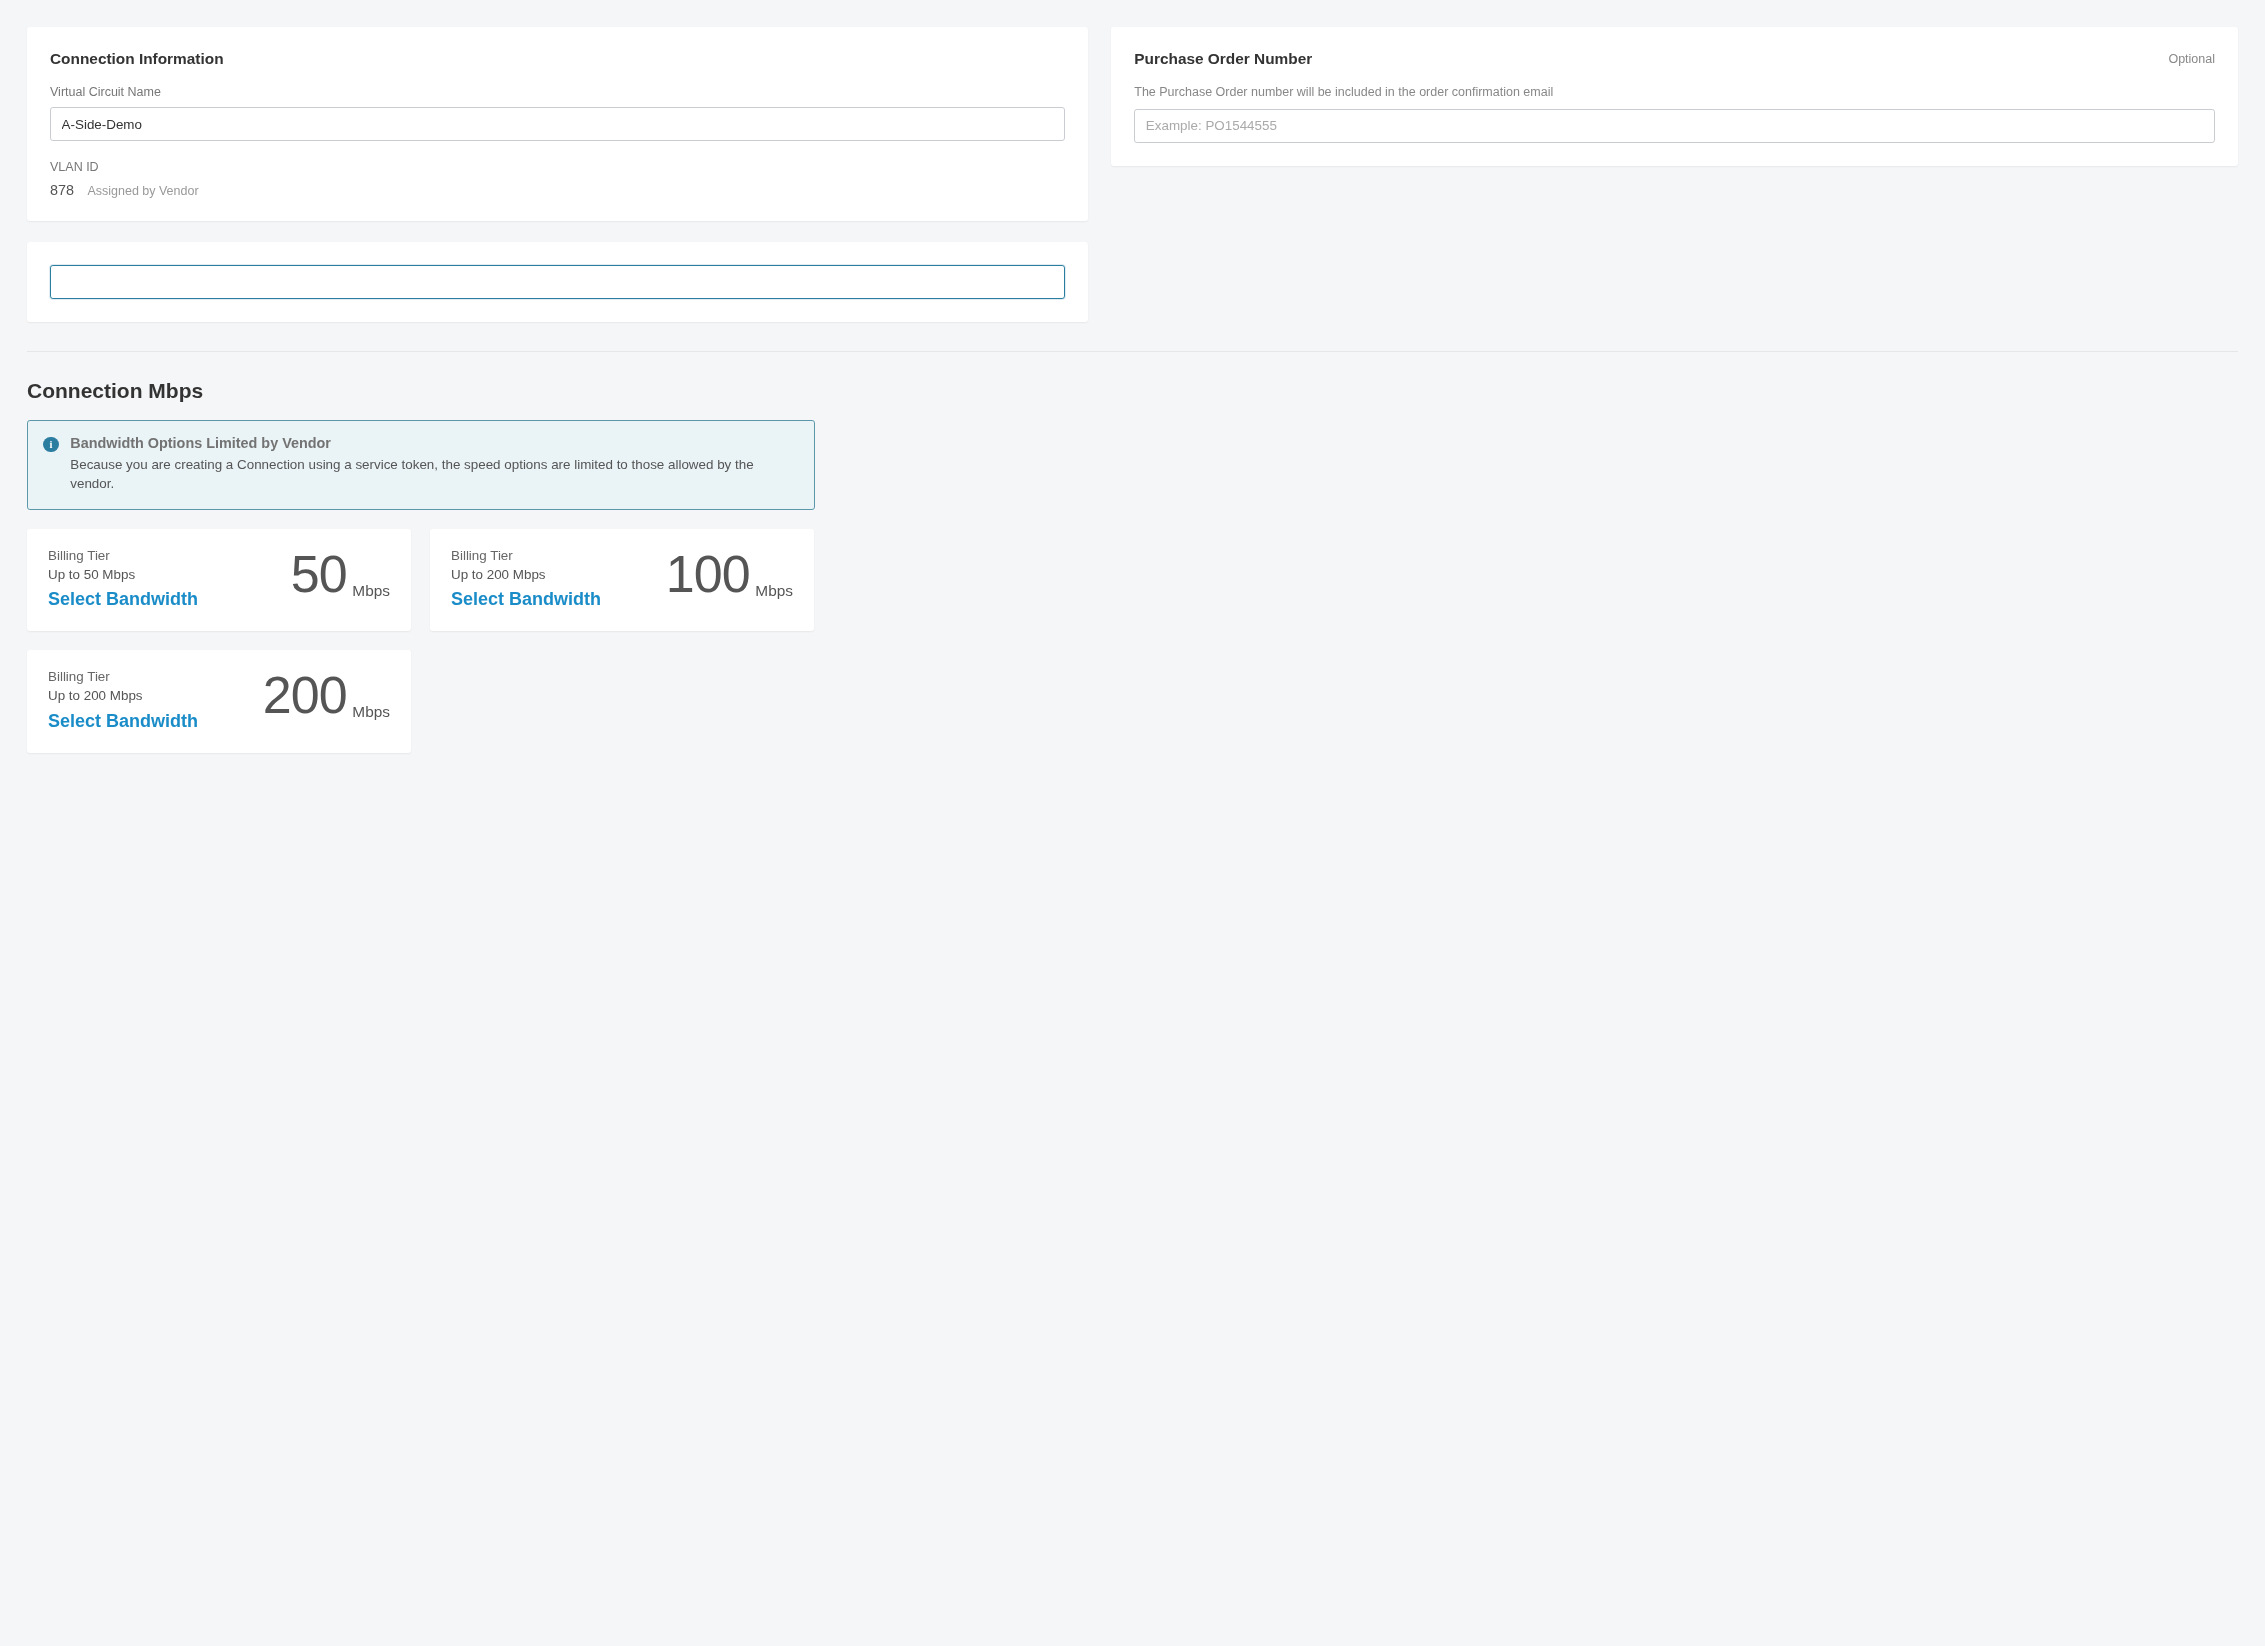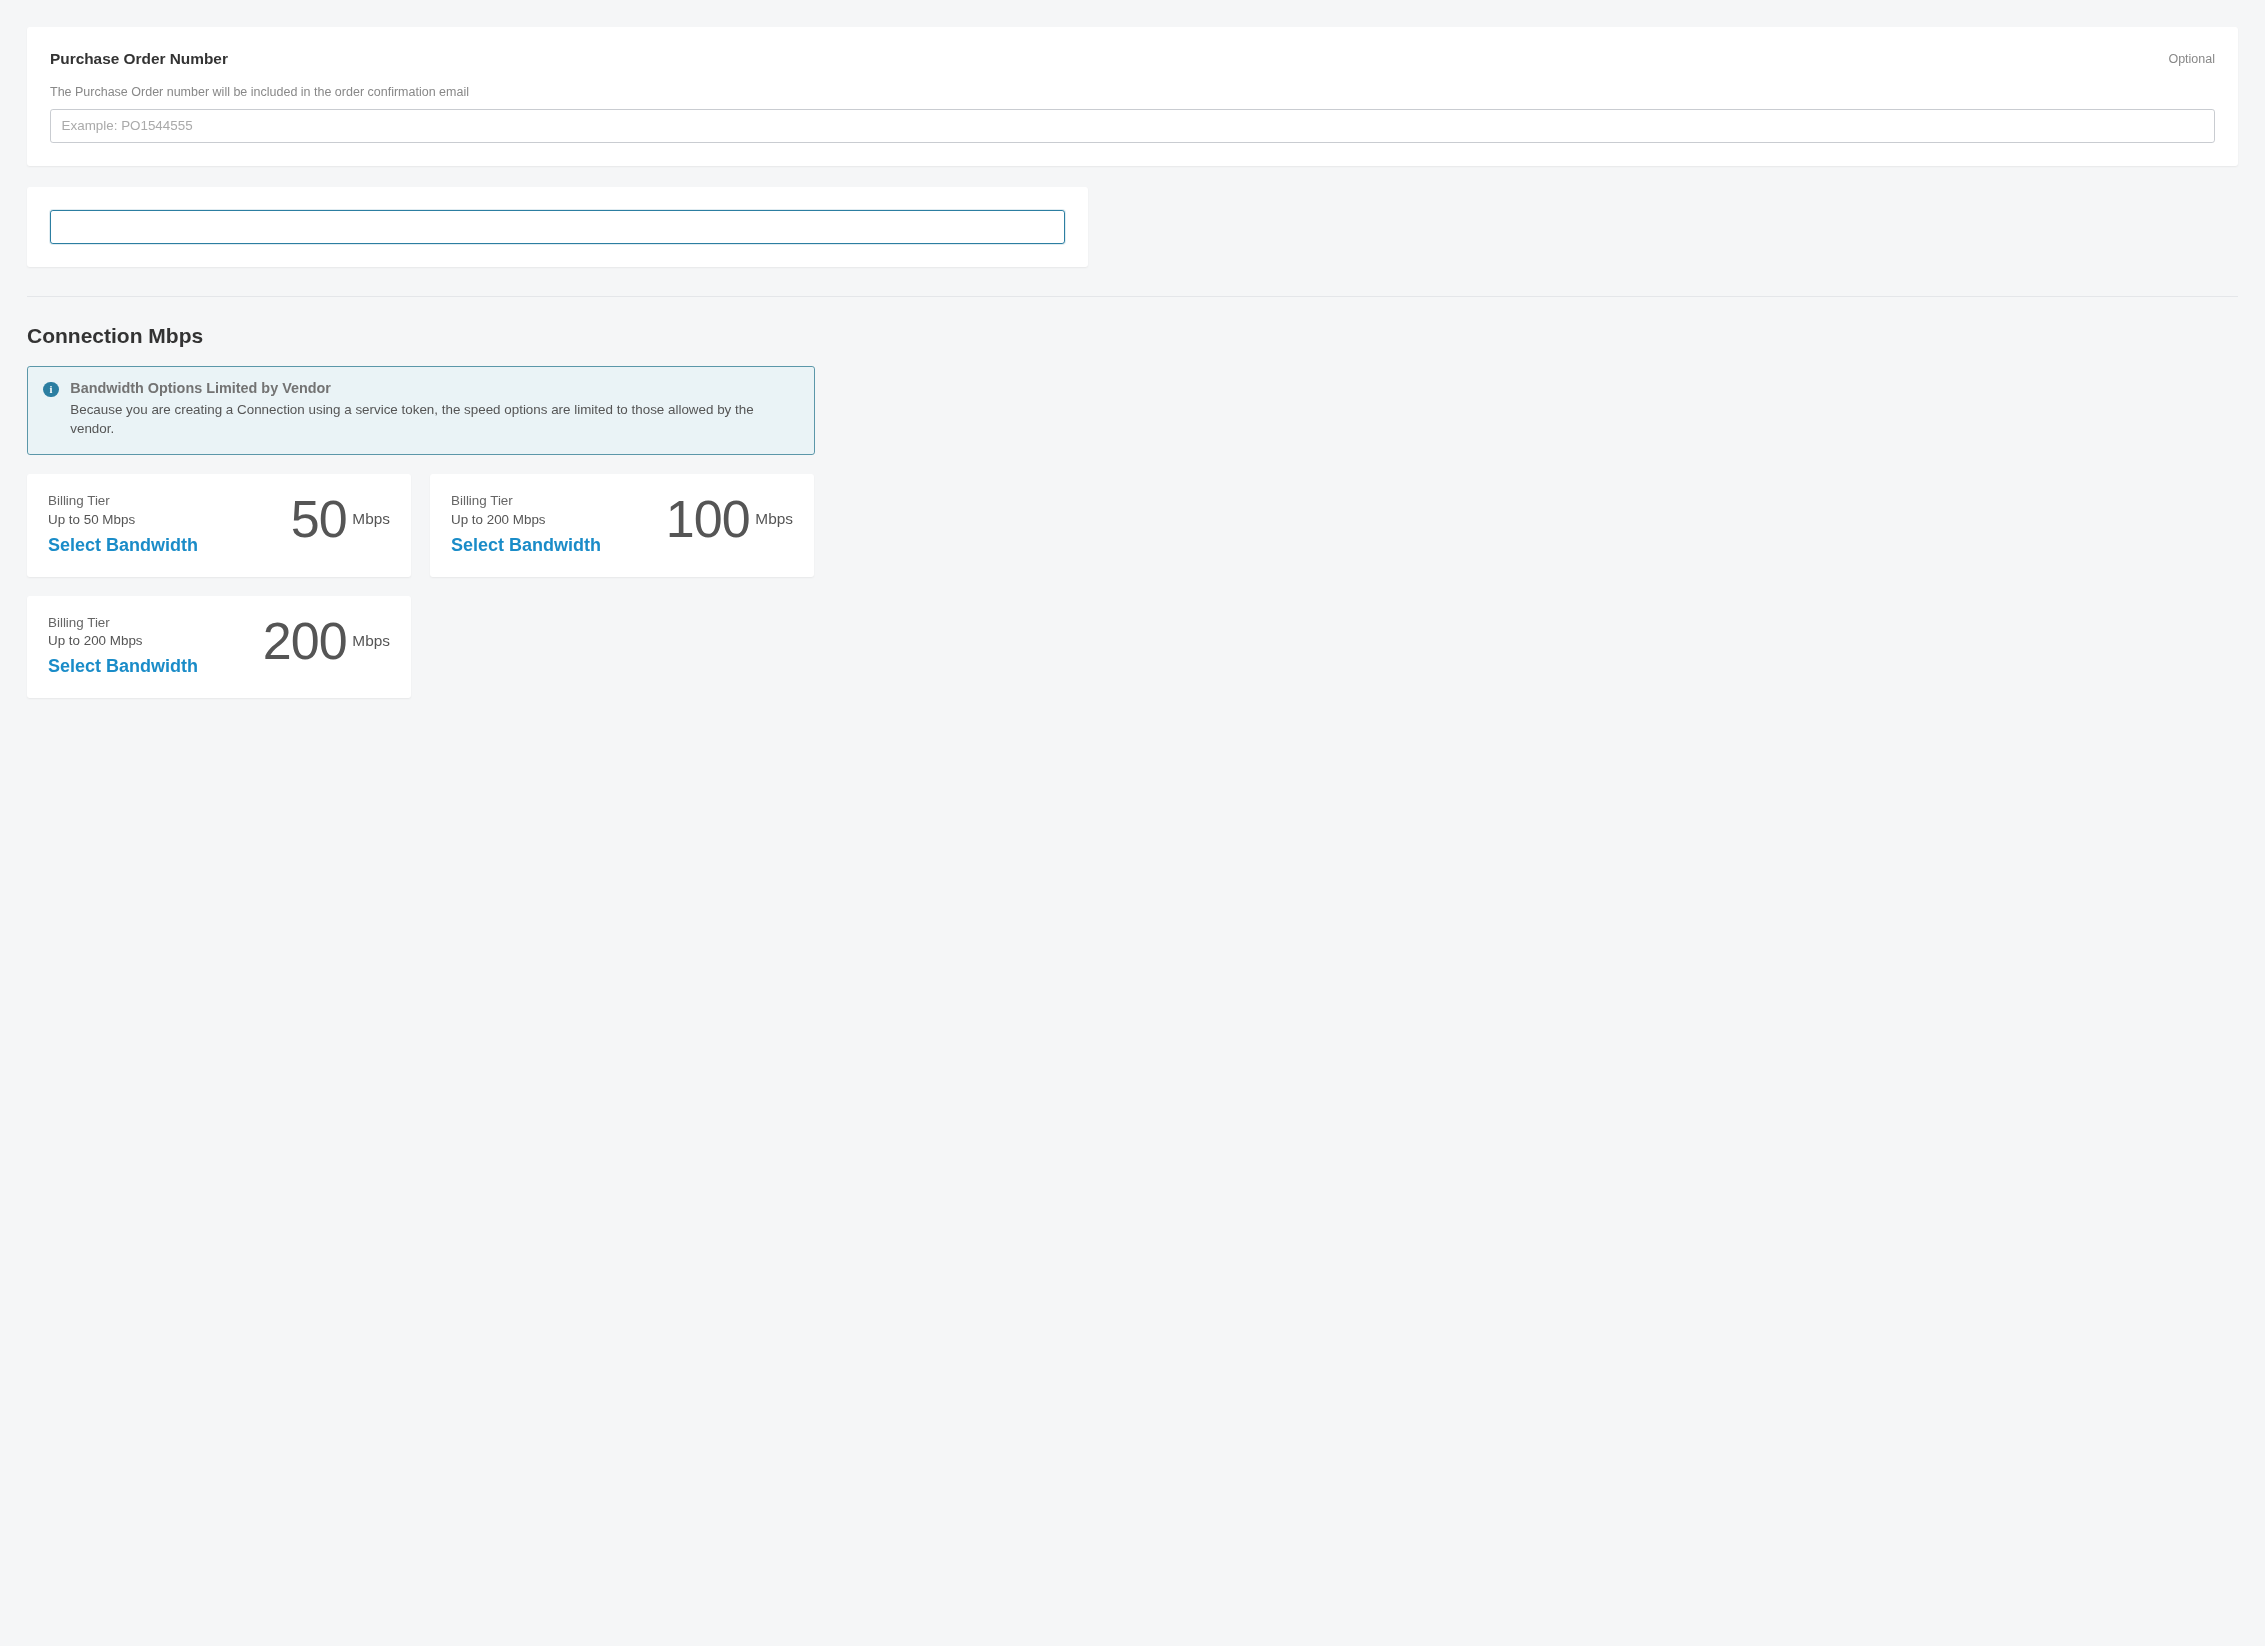--- a/index.html
+++ b/index.html
@@ -80,31 +80,47 @@
     box-shadow: 0 1px 1.9px rgba(0,0,0,0.06);
     padding: 19px 21px 21px;
     width: 384px;
     display: flex;
     justify-content: space-between;
     align-items: flex-start;
   }
   .tier-label { font-size: 13.4px; color: #666; margin-bottom: 3.8px; }
   .tier-range { font-size: 13.4px; color: #555; margin-bottom: 7.7px; }
   .select-link { font-size: 18px; font-weight: 600; color: #1a8cc8; cursor: pointer; }
-  .speed-value { display: flex; align-items: center; gap: 5.8px; }
+  .speed-value { display: flex; align-items: flex-end; gap: 5.8px; }
   .speed-num  { font-size: 52px; font-weight: 300; color: #555; line-height: 1; letter-spacing: -1px; }
   .speed-unit { font-size: 15.4px; color: #555; }
   .aws-title { font-size: 14.4px; font-weight: 600; letter-spacing: 0.3px; color: #333; margin-bottom: 21px; }
   .relpos { position: relative; }
 </style>
 </head>
 <body>
 
 <div class="row">
 
+  <div class="card col-left">
+    <div class="card-header">
+      <div class="card-title">Connection Information</div>
+    </div>
+
+    <label class="field-label">Virtual Circuit Name</label>
+    <input type="text" class="text-input" value="A-Side-Demo" style="">
+
+    <div class="vlan-block">
+      <label class="field-label">VLAN ID</label>
+      <div class="vlan-row">
+        <span class="vlan-id">878</span>
+        <span class="vlan-note">Assigned by Vendor</span>
+      </div>
+    </div>
+  </div>
 
   <div class="card col-right">
     <div class="card-header">
       <div class="card-title">Purchase Order Number</div>
       <div class="optional-tag">Optional</div>
     </div>
     <div class="hint">The Purchase Order number will be included in the order confirmation email</div>
     <input type="text" class="text-input" placeholder="Example: PO1544555" style="">
   </div>
 </div>

